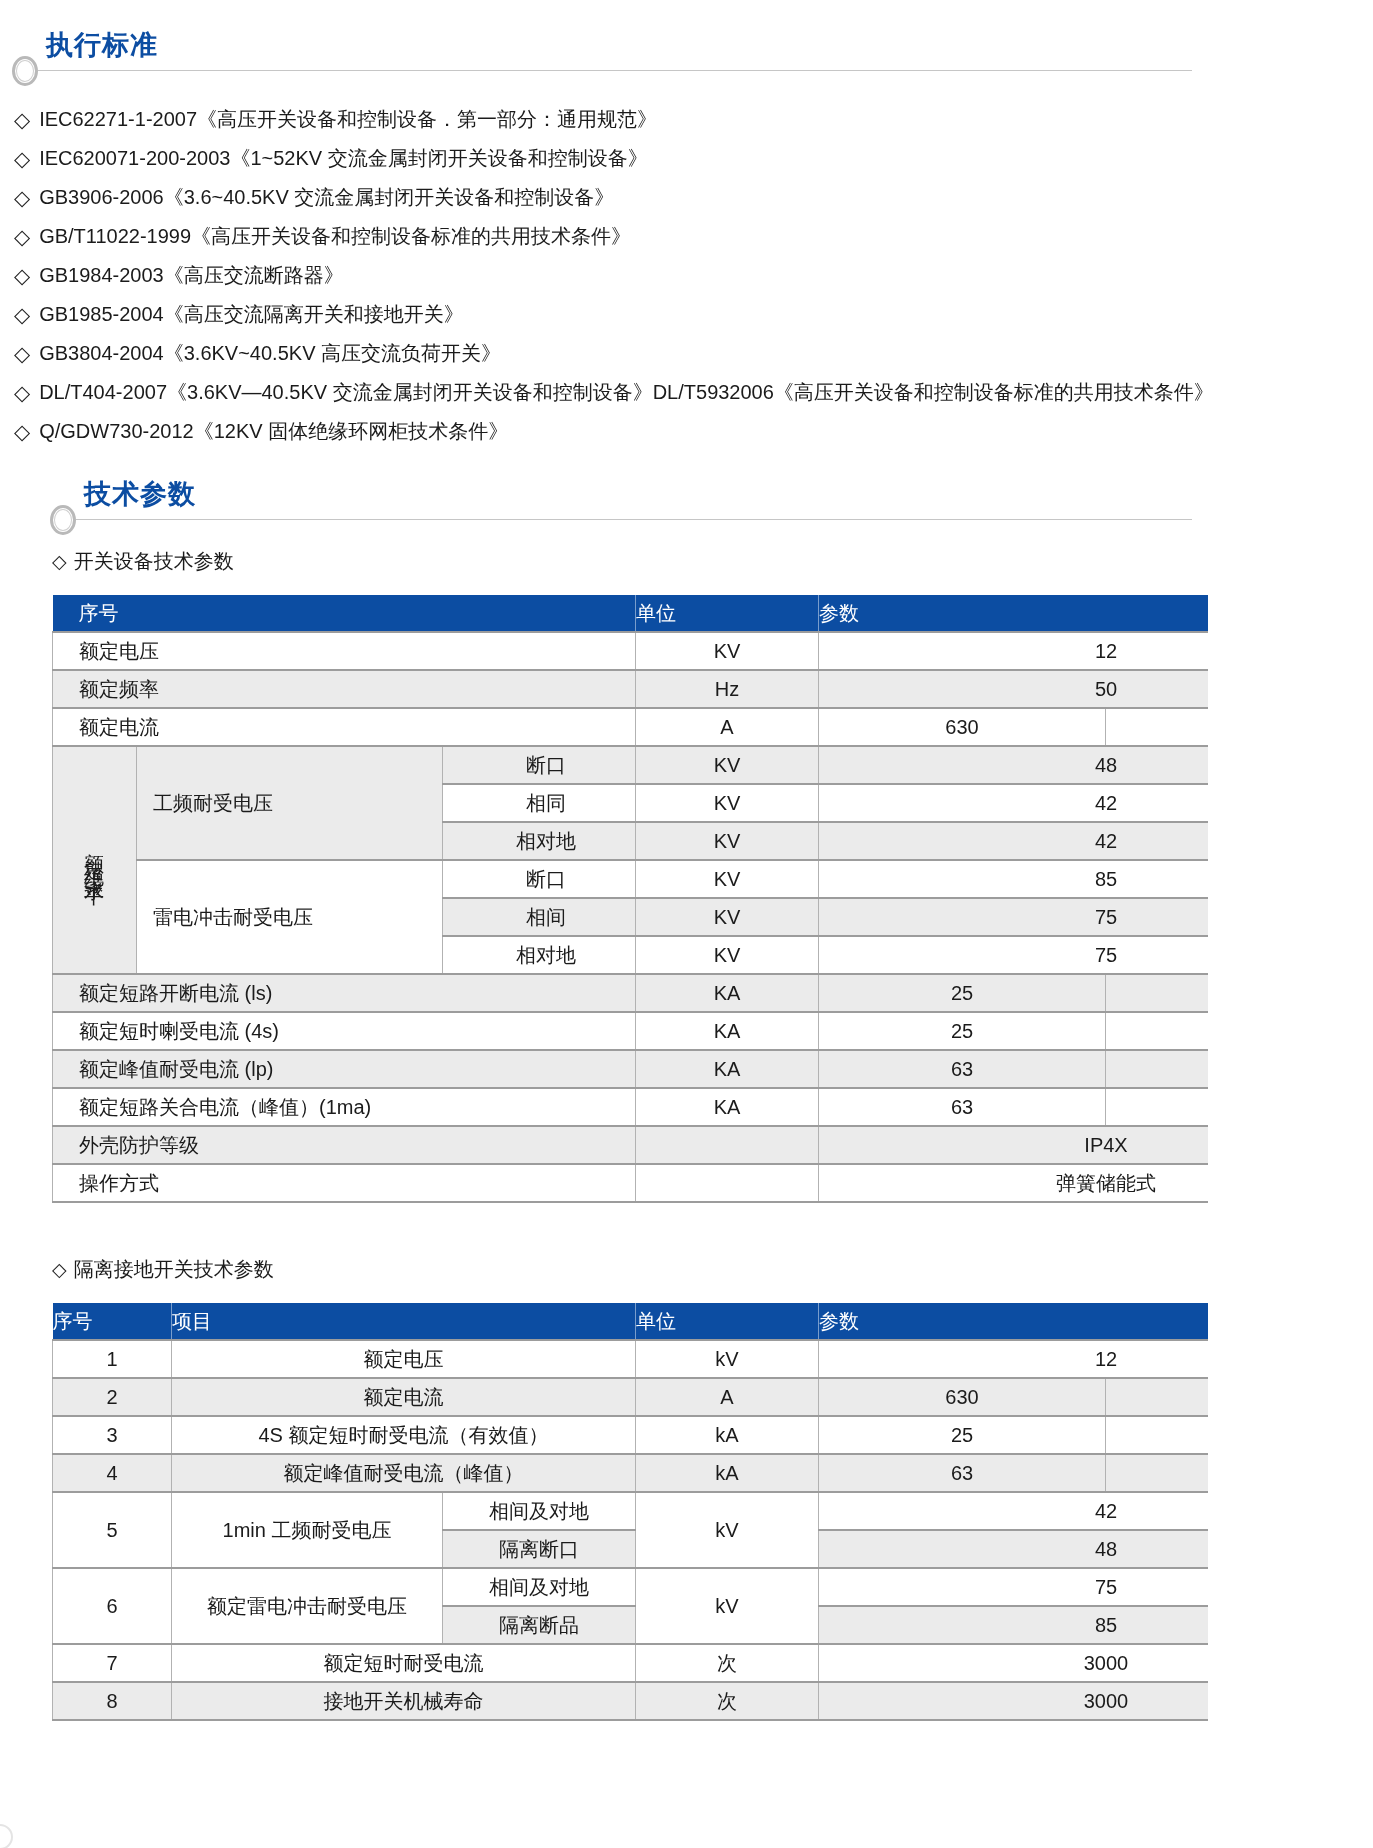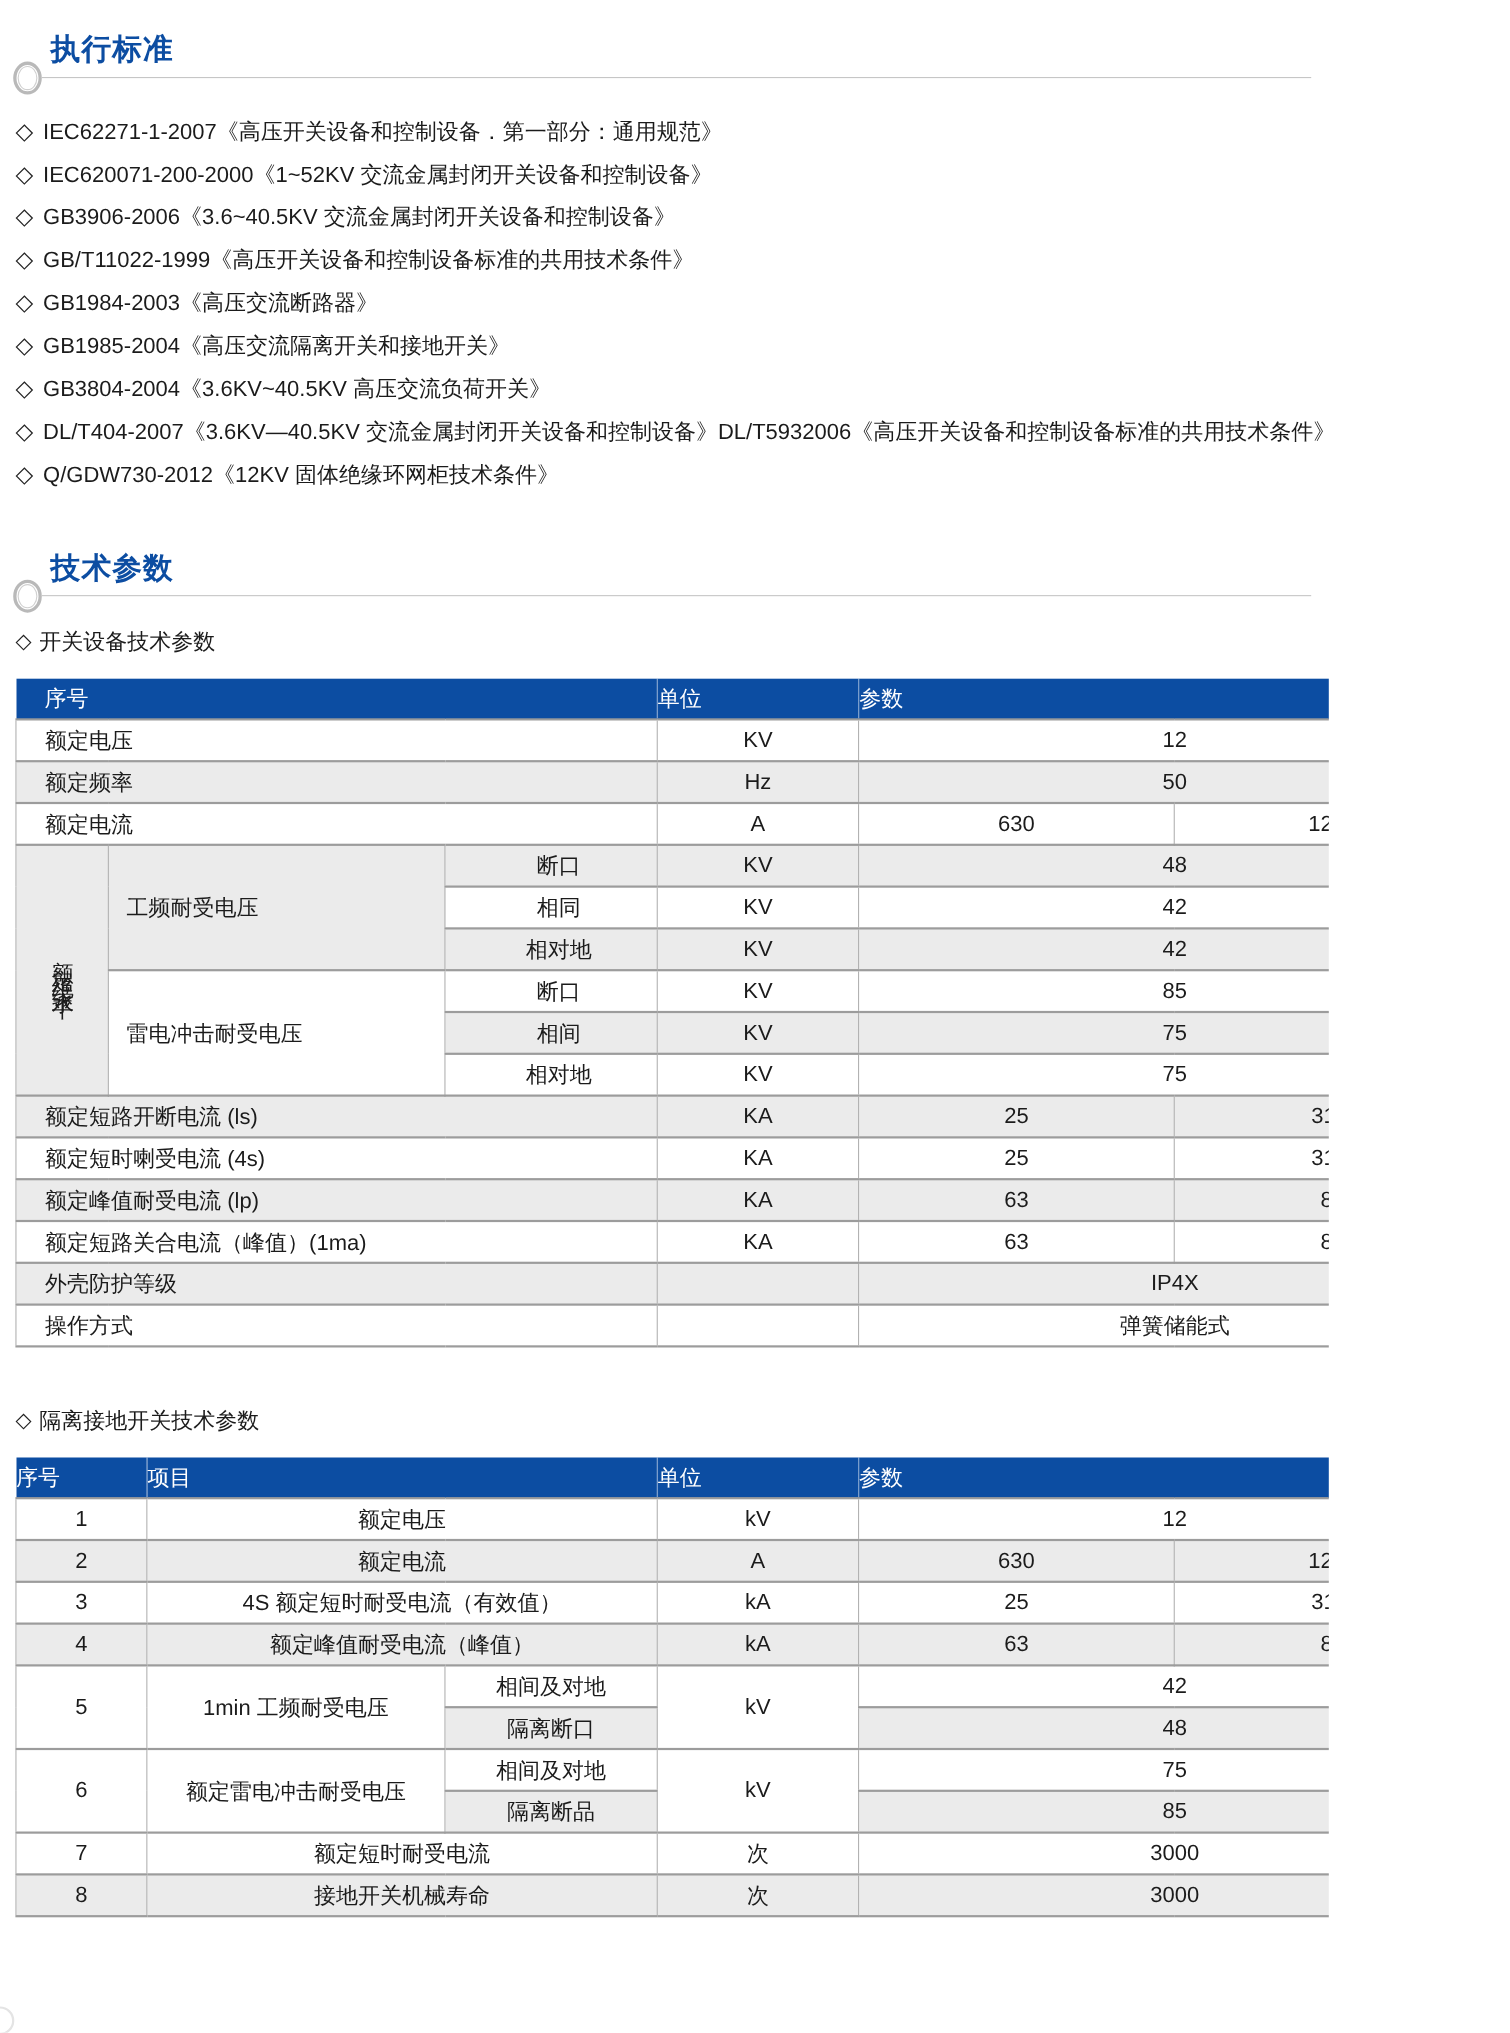--- a/index.html
+++ b/index.html
@@ -31,21 +31,21 @@
   }
   .section-rule .ring::after{
     content:"";position:absolute;inset:1px;border:1px solid #d0d0d0;border-radius:50%;
   }
 
   .std-list{margin:14px 14px 0 14px;}
   .std-item{display:flex;align-items:center;height:39px;font-size:20px;}
   .std-item .bullet{font-size:21px;margin-right:9px;color:#222;flex:0 0 auto;}
   .std-item .txt{white-space:nowrap;}
 
-  .sec2{margin-top:48px;}
+  .sec2{margin-top:26px;padding-left:38px;}
 
   .subtitle{display:flex;align-items:center;margin:12px 0 0 14px;font-size:20px;height:28px;}
   .subtitle .bullet{font-size:19px;margin-right:7px;color:#222;}
   .subtitle2{margin-top:52px;}
 
   table.ptable{
     border-collapse:collapse;table-layout:fixed;width:1341px;
     margin:20px 0 0 14px;font-size:20px;
   }
   .ptable th{
@@ -86,21 +86,21 @@
       <span class="line"></span>
     </div>
 
     <div class="std-list">
       <div class="std-item">
         <span class="bullet">◇</span>
         <span class="txt">IEC62271-1-2007《高压开关设备和控制设备．第一部分：通用规范》</span>
       </div>
       <div class="std-item">
         <span class="bullet">◇</span>
-        <span class="txt">IEC620071-200-2000《1~52KV 交流金属封闭开关设备和控制设备》</span>
+        <span class="txt">IEC620071-200-2003《1~52KV 交流金属封闭开关设备和控制设备》</span>
       </div>
       <div class="std-item">
         <span class="bullet">◇</span>
         <span class="txt">GB3906-2006《3.6~40.5KV 交流金属封闭开关设备和控制设备》</span>
       </div>
       <div class="std-item">
         <span class="bullet">◇</span>
         <span class="txt">GB/T11022-1999《高压开关设备和控制设备标准的共用技术条件》</span>
       </div>
       <div class="std-item">

